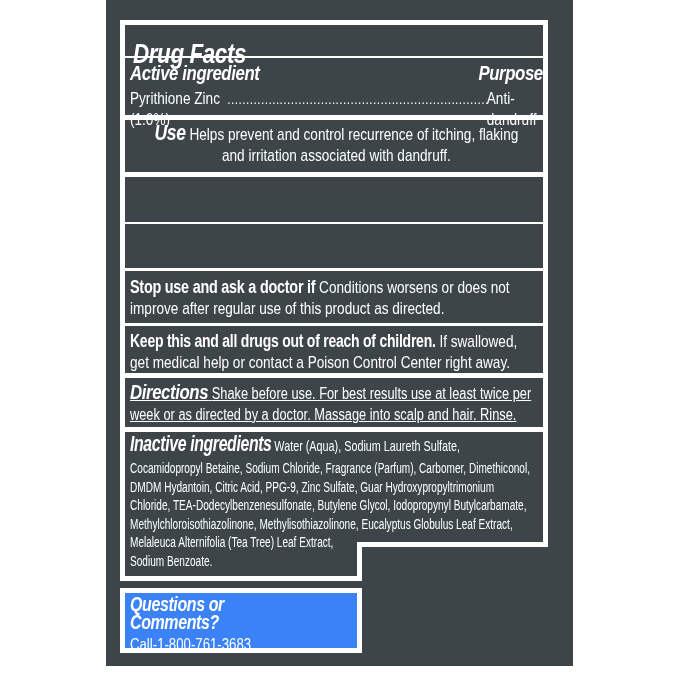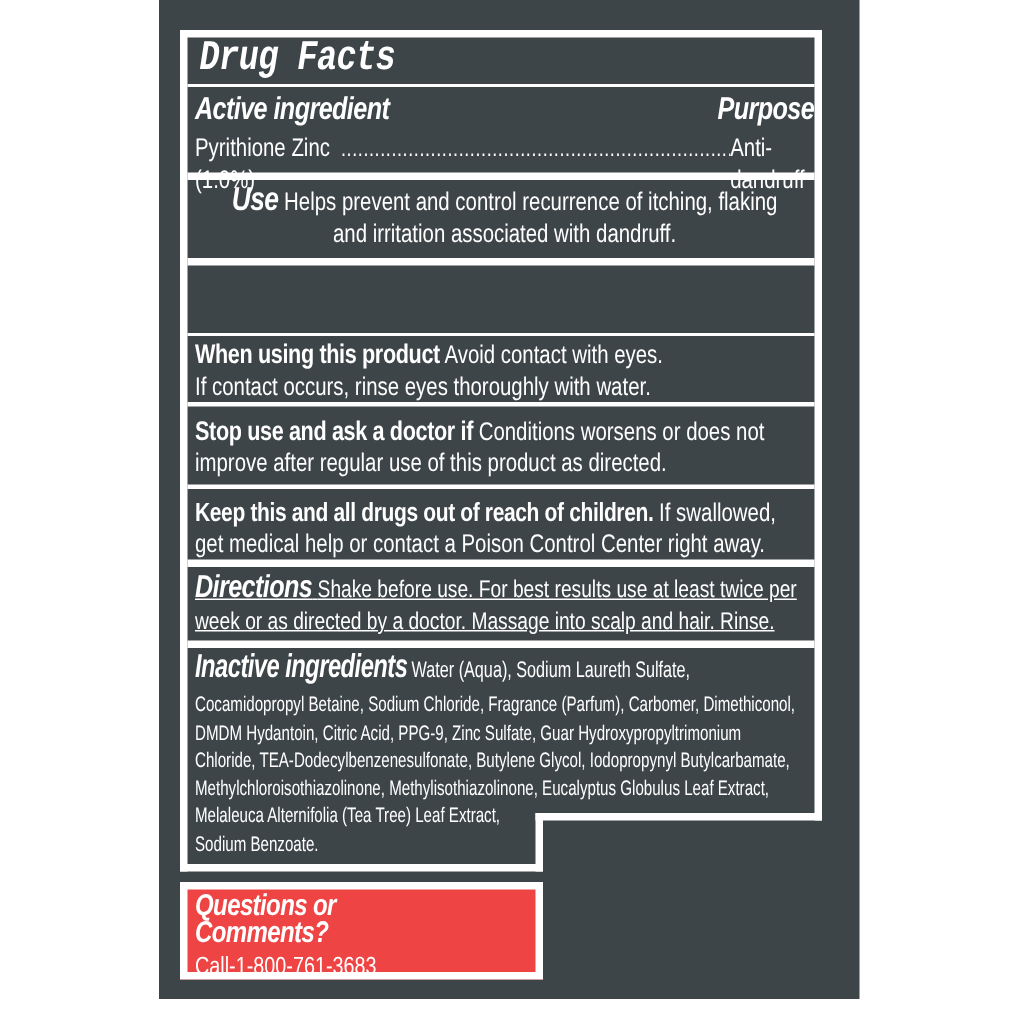--- a/index.html
+++ b/index.html
@@ -30,21 +30,21 @@
   .lead-b { font-size: 18px; line-height: 21px; font-weight: bold; letter-spacing: -0.3px; }
   .body17 { font-size: 17px; line-height: 21px; font-weight: 500; }
   .body16 { font-size: 16px; line-height: 21px; }
   .body14 { font-size: 14px; line-height: 18.5px; }
   .row { display: flex; justify-content: space-between; align-items: baseline; }
   .dots { flex: 1 1 auto; overflow: hidden; white-space: nowrap; font-size: 15px; letter-spacing: 0.5px; padding: 0 1px; }
   .qbox {
     position: absolute; left: 14px; top: 588px;
     width: 242px; height: 65px;
     border: 5px solid #ffffff;
-    background: #ef4444;
+    background: #3b82f6;
     padding: 3px 12px 0 5px;
   }
   .qbox .q1 { font-size: 20px; line-height: 17.5px; }
   .qbox .phone { font-size: 16.5px; margin-top: 4px; font-weight: 500; }
 </style>
 </head>
 <body>
 
 <div class="page">
   <div class="panel">
@@ -58,21 +58,21 @@
 
     <div class="rule" style="top:56px;height:2px;"></div>
     <div class="rule" style="top:115px;height:5px;"></div>
     <div class="rule" style="top:172px;height:5px;"></div>
     <div class="rule" style="top:222px;height:2px;"></div>
     <div class="rule" style="top:268px;height:3px;"></div>
     <div class="rule" style="top:323px;height:3px;"></div>
     <div class="rule" style="top:373px;height:5px;"></div>
     <div class="rule" style="top:427px;height:5px;"></div>
 
-    <div class="block" style="left:27px;top:25px;font-family:Liberation Mono, monospace;">
+    <div class="block" style="left:27px;top:39px;">
       <div class="cx hd-it title">Drug Facts</div>
     </div>
 
     <div class="block" style="top:61px;">
       <div class="cx row">
         <span class="hd-it h2">Active ingredient</span>
         <span class="hd-it h2">Purpose</span>
       </div>
     </div>
 
@@ -85,26 +85,20 @@
     </div>
 
     <div class="block" style="top:122px;text-align:center;">
       <div class="cx body17">
         <div><span class="lead-it">Use</span> <span>Helps prevent and control recurrence of itching, flaking</span></div>
         <div>and irritation associated with dandruff.</div>
       </div>
     </div>
 
 
-    <div class="block" style="top:226px;">
-      <div class="cx body17">
-        <div><span class="lead-b">When using this product</span> <span>Avoid contact with eyes.</span></div>
-        <div>If contact occurs, rinse eyes thoroughly with water.</div>
-      </div>
-    </div>
 
     <div class="block" style="top:277px;">
       <div class="cx body17">
         <div><span class="lead-b">Stop use and ask a doctor if</span> <span>Conditions worsens or does not</span></div>
         <div>improve after regular use of this product as directed.</div>
       </div>
     </div>
 
     <div class="block" style="top:331px;">
       <div class="cx body17">

